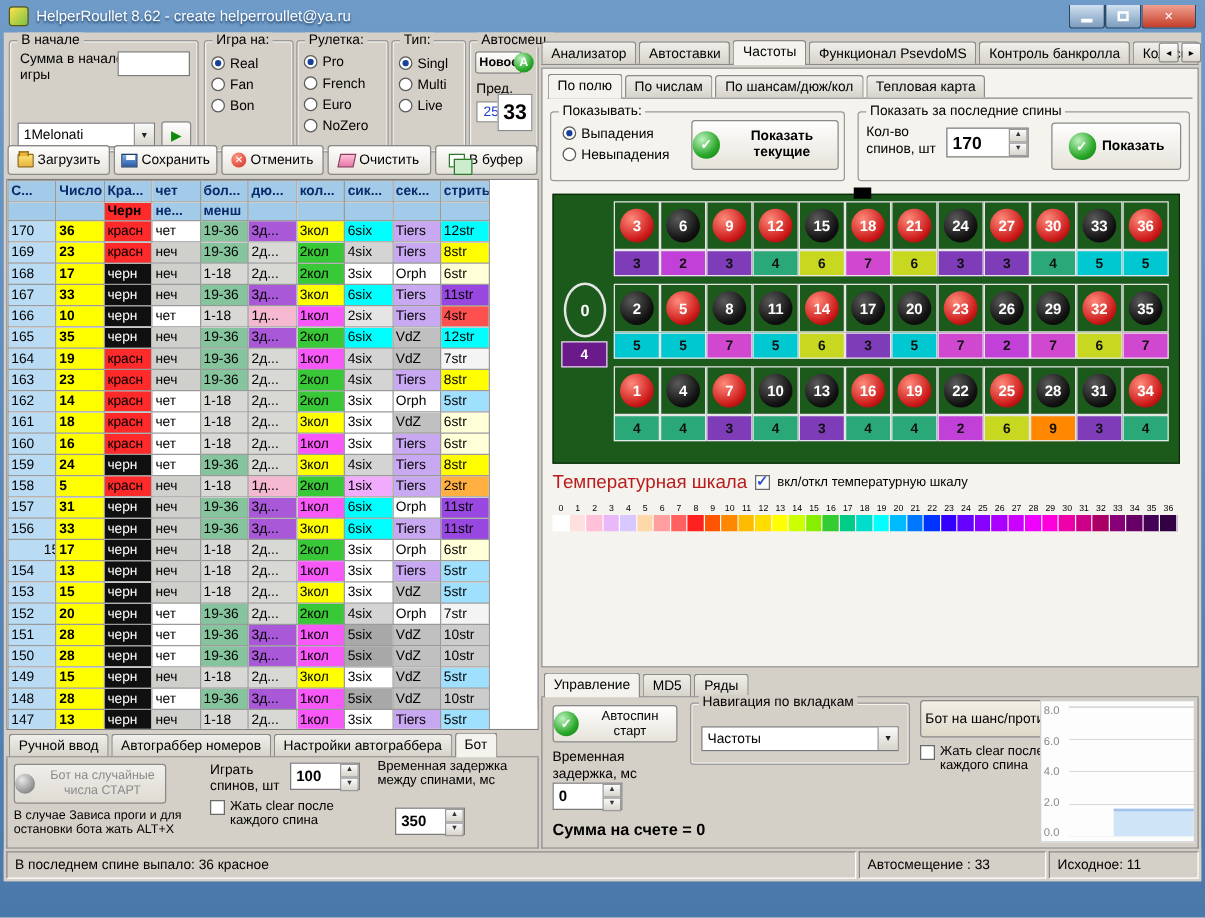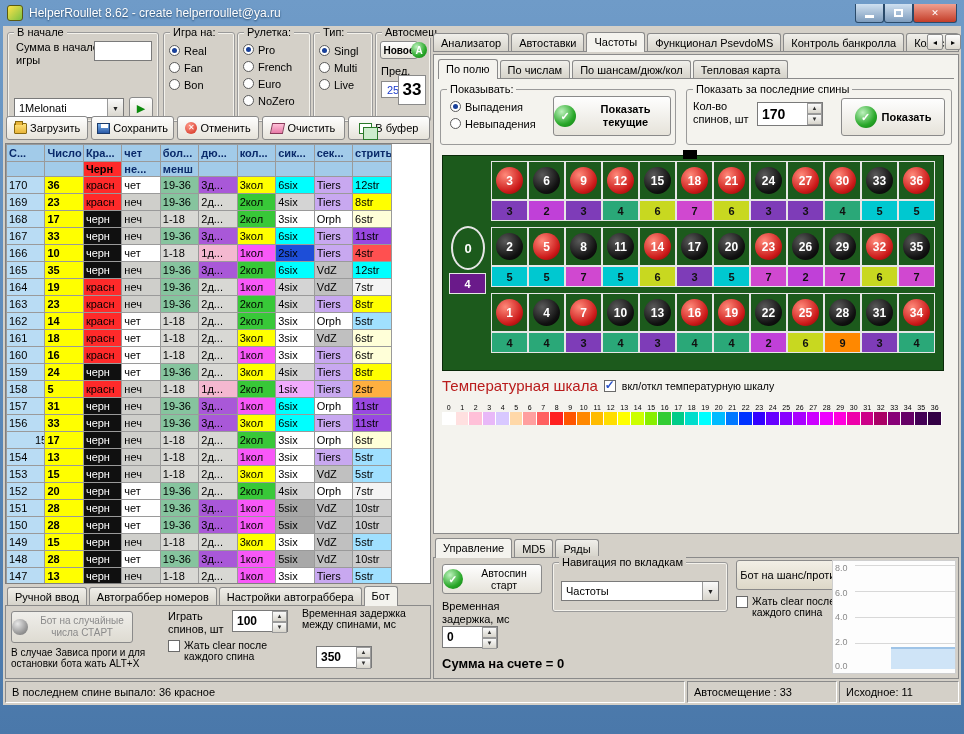--- a/index.html
+++ b/index.html
@@ -358,21 +358,21 @@
                   <td class="fill"></td>
                 </tr>
                 <tr>
                   <td class="c-idx" style="width:30px;">166</td>
                   <td class="" style="width:34px;background:#ffff00;font-weight:bold;">10</td>
                   <td class="" style="width:40px;background:#101010;color:#ffffff;">черн</td>
                   <td class="" style="width:32px;background:#ffffff;">чет</td>
                   <td class="" style="width:40px;background:#d8d8d4;">1-18</td>
                   <td class="" style="width:30px;background:#f4b8d0;">1д...</td>
                   <td class="" style="width:34px;background:#f858f8;">1кол</td>
-                  <td class="" style="width:34px;background:#1d4ed8;">2six</td>
+                  <td class="" style="width:34px;background:#e5e5e5;">2six</td>
                   <td class="" style="width:36px;background:#c8a8f0;">Tiers</td>
                   <td class="" style="width:40px;background:#ff5050;">4str</td>
                   <td class="fill"></td>
                 </tr>
                 <tr>
                   <td class="c-idx" style="width:30px;">165</td>
                   <td class="" style="width:34px;background:#ffff00;font-weight:bold;">35</td>
                   <td class="" style="width:40px;background:#101010;color:#ffffff;">черн</td>
                   <td class="" style="width:32px;background:#cfcfcb;">неч</td>
                   <td class="" style="width:40px;background:#86c49e;">19-36</td>

